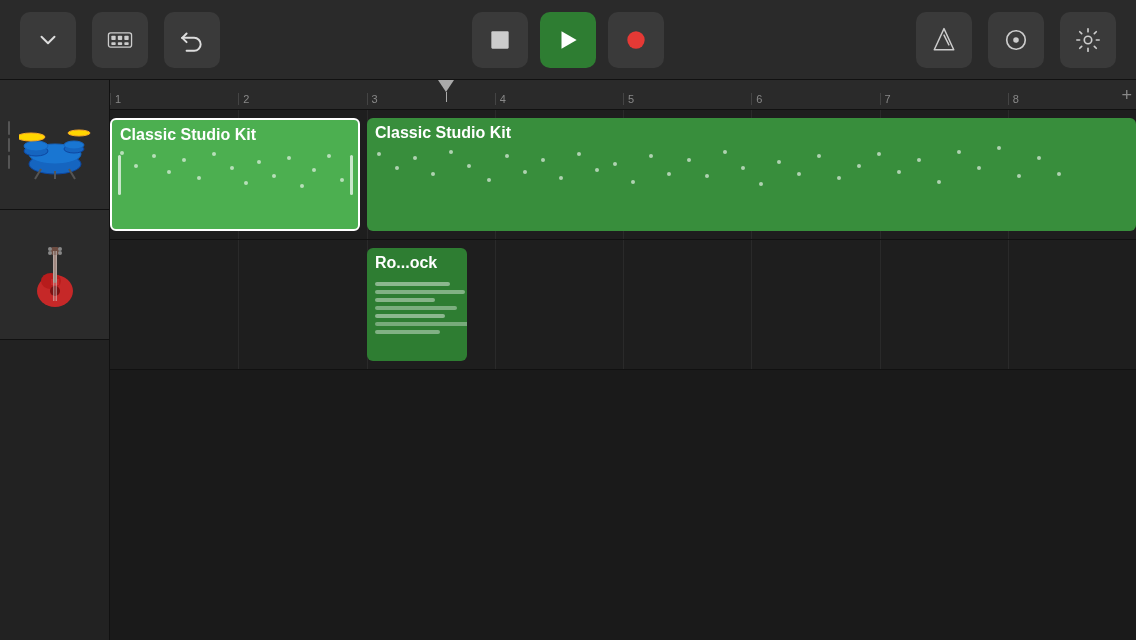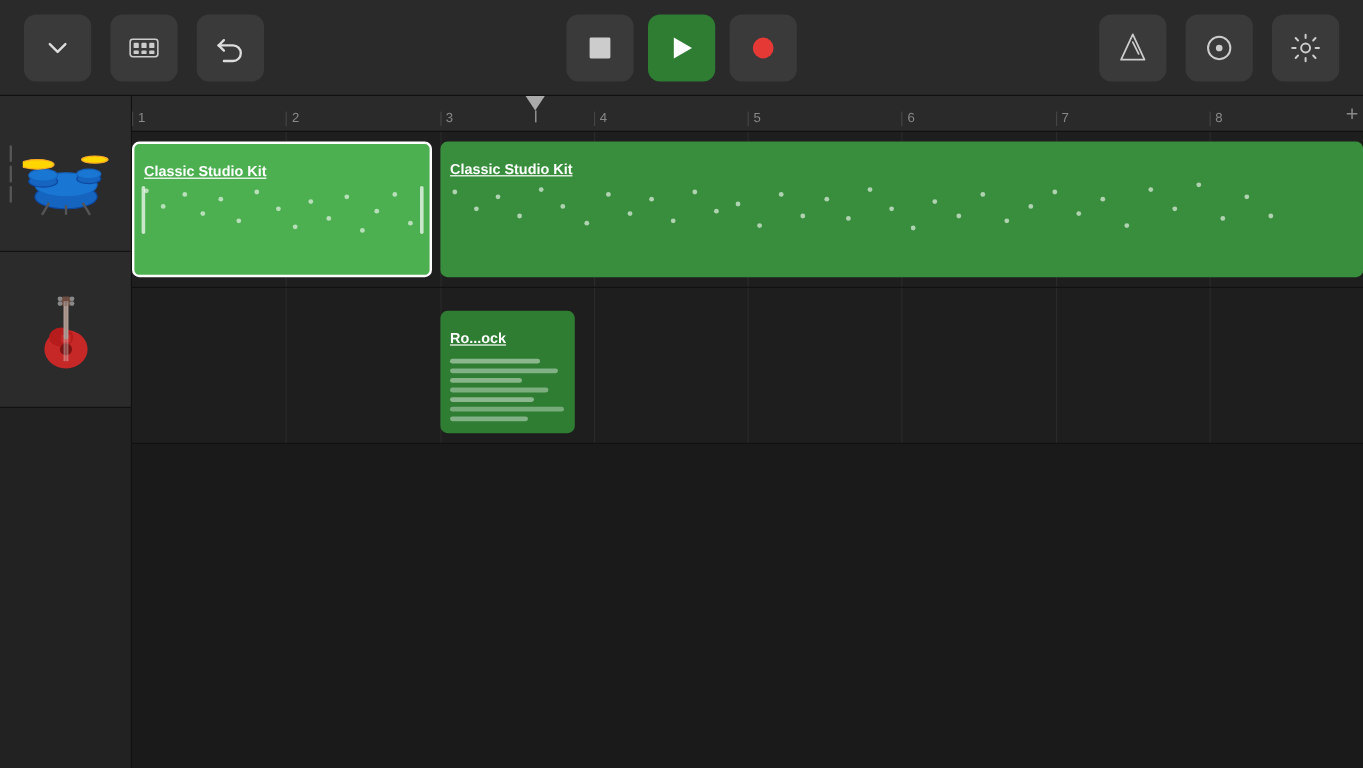--- a/index.html
+++ b/index.html
@@ -210,40 +210,38 @@
       background: #4caf50;
       border: 2px solid #fff;
       border-radius: 6px;
     }
     .clip-drum-long {
       left: 257px; right: 0;
       background: #388e3c;
       border-radius: 6px;
     }
     .clip-guitar-short {
-      left: 257px; width: 112px;
+      left: 257px; width: 100px;
       background: #2e7d32;
       border-radius: 6px;
-      margin-top: 11px;
     }
     .clip-guitar-long {
       left: 383px; right: 0;
       background: #388e3c;
       border-radius: 6px;
     }
 
     .clip-title {
-      font-size: 12px;
+      font-size: 16px;
       font-weight: 600;
       color: #fff;
-      padding: 16px 8px 2px 8px;
+      padding: 6px 8px 2px 8px;
       white-space: nowrap;
       overflow: hidden;
       text-overflow: ellipsis;
-      text-decoration: underline;
     }
 
     
     .clip-dots {
       padding: 2px 8px;
       height: 60px;
       position: relative;
       overflow: hidden;
     }
     .dot {

